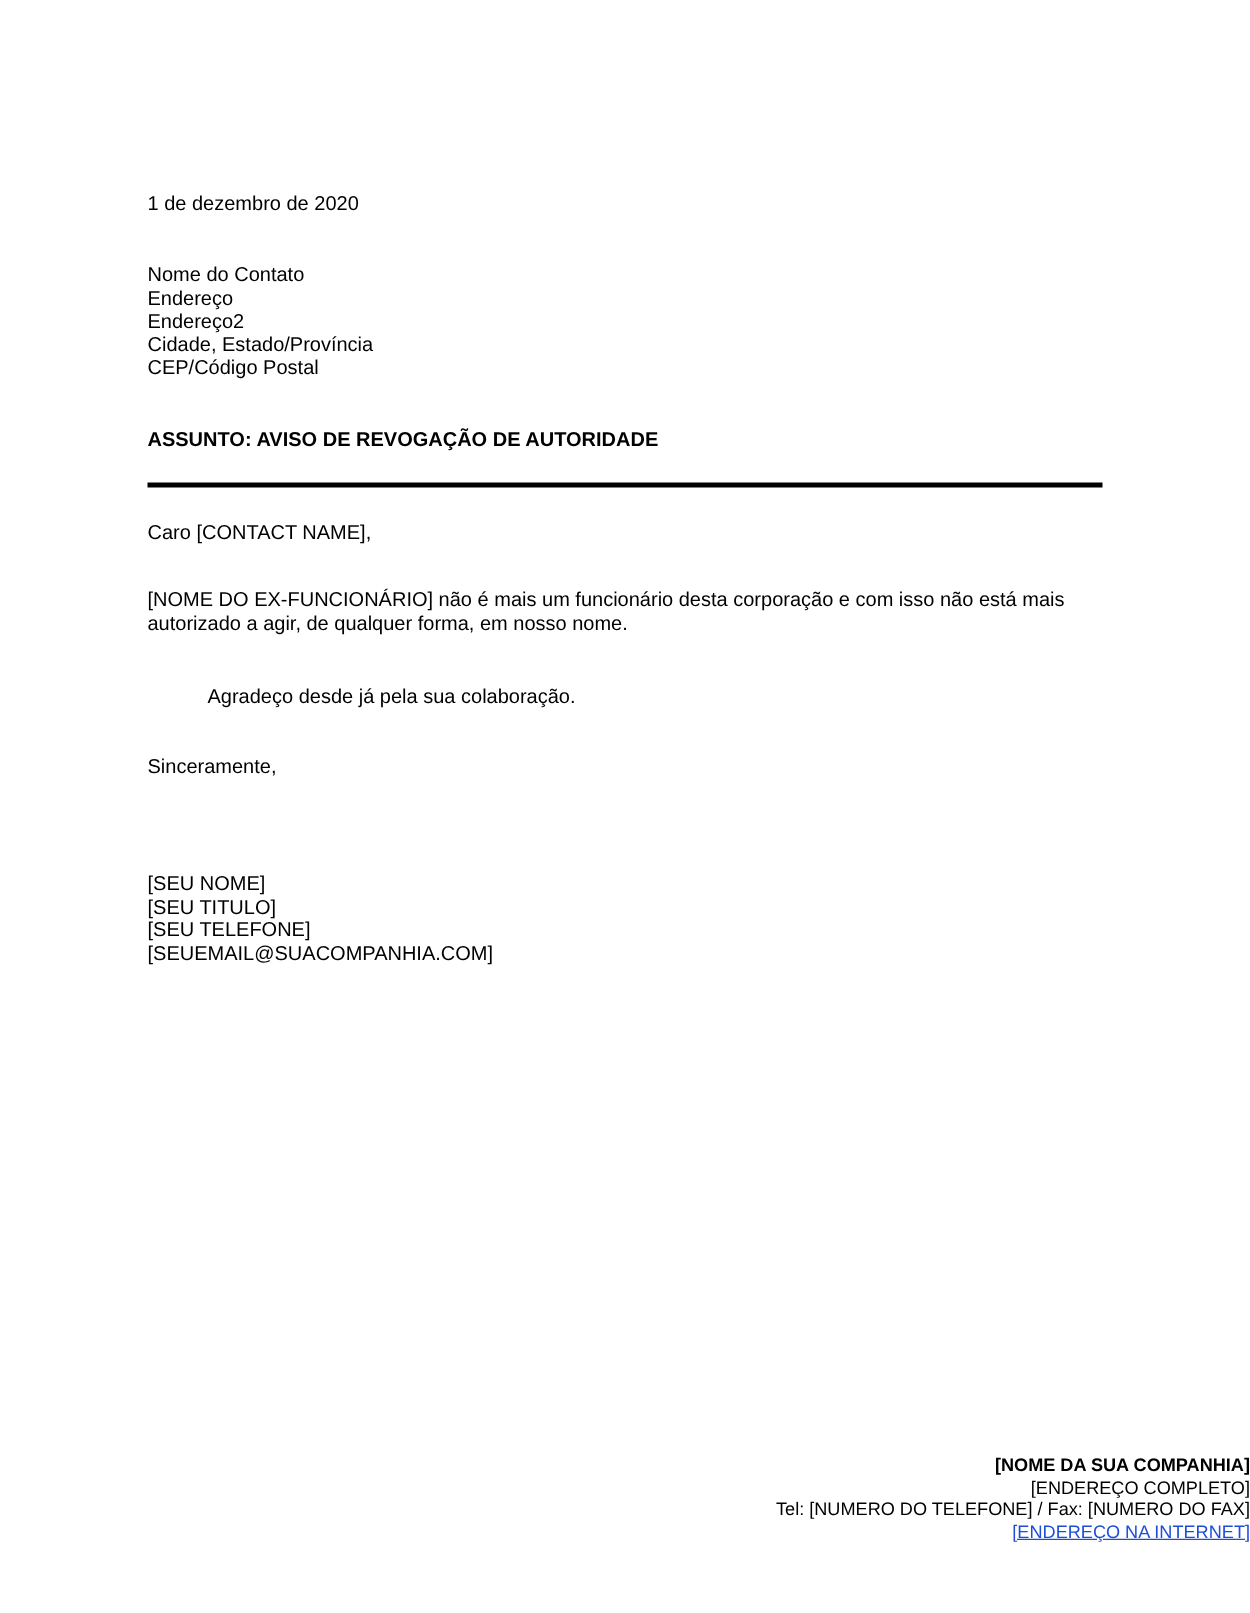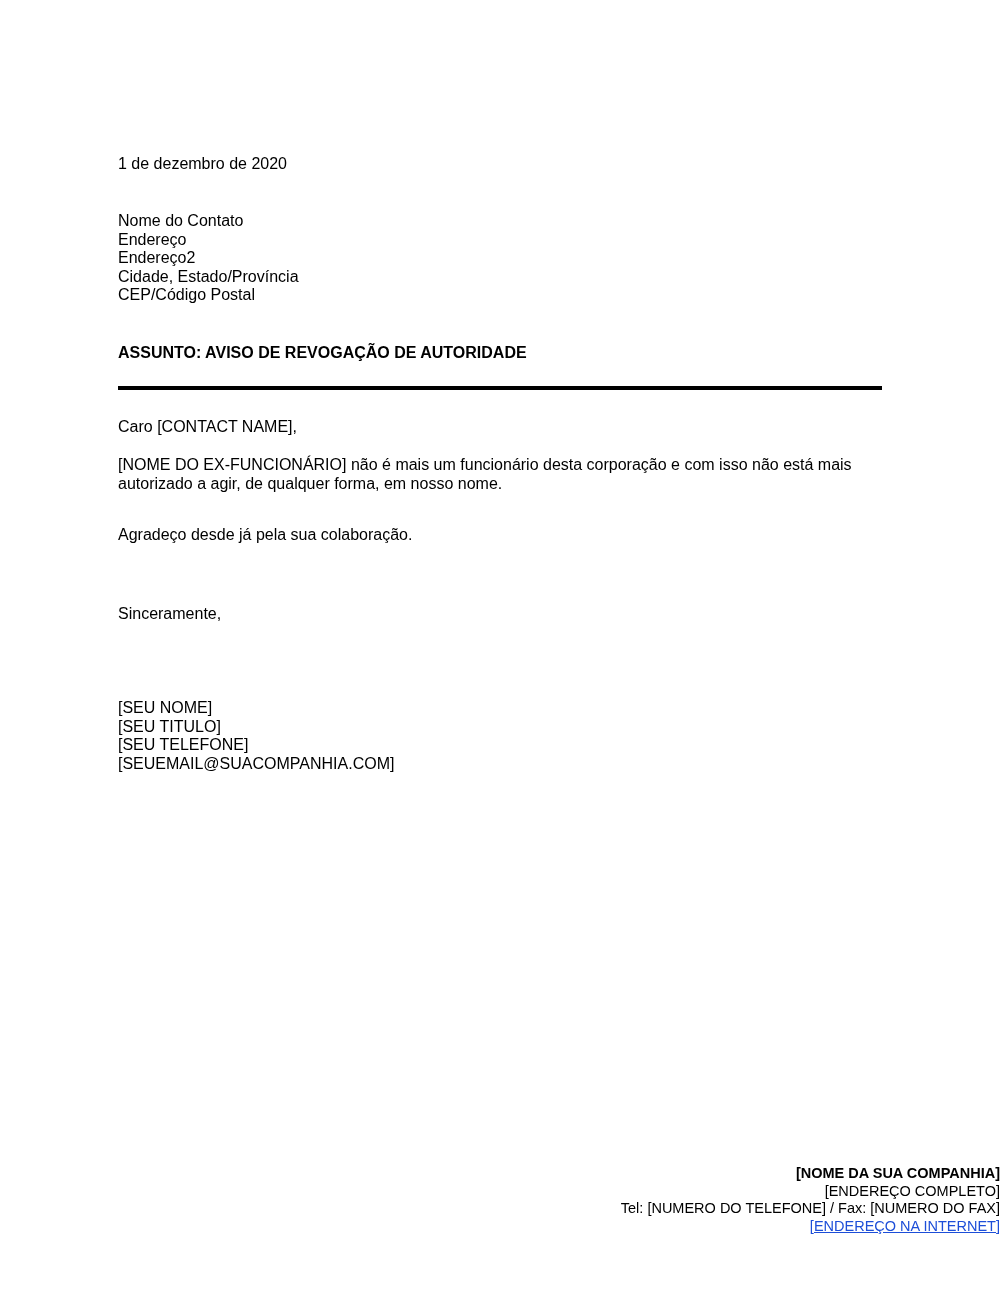--- a/index.html
+++ b/index.html
@@ -36,23 +36,23 @@
     }
     .rule {
       position: absolute;
       left: 118px;
       top: 386px;
       width: 764px;
       height: 4px;
       background: #000000;
     }
     .salutation { top: 418px; }
-    .para1 { top: 456px; white-space: normal; }
+    .para1 { top: 472px; white-space: normal; }
     .para2 { top: 512px; }
-    .para3 { top: 526px; }
+    .para3 { top: 549px; margin-left: 48px; }
     .closing { top: 605px; }
     .signature { top: 699px; }
     .footer {
       position: absolute;
       left: 0;
       width: 1000px;
       top: 1165px;
       text-align: right;
       font-size: 14.5px;
       line-height: 17.5px;

